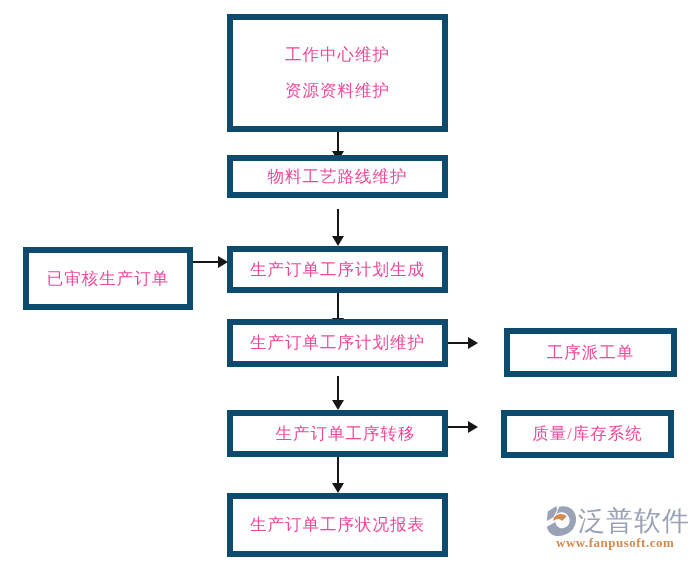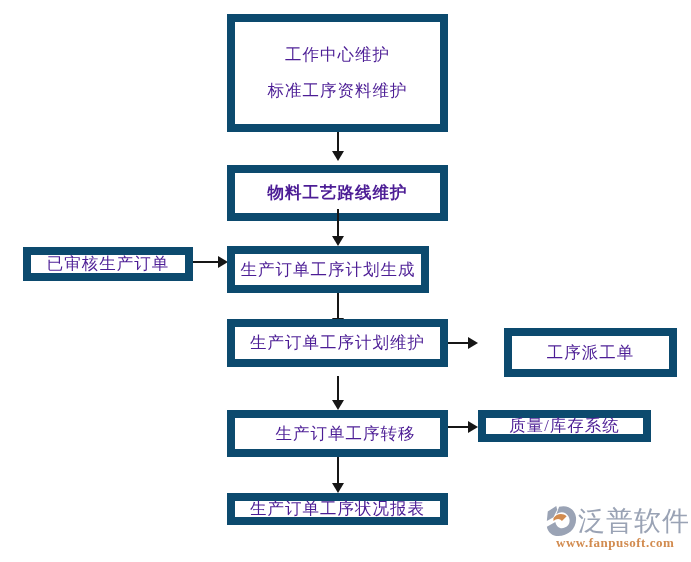--- a/index.html
+++ b/index.html
@@ -10,28 +10,28 @@
   .canvas {
     position: relative;
     width: 691px;
     height: 562px;
     background: #ffffff;
     overflow: hidden;
   }
   .box {
     position: absolute;
     box-sizing: border-box;
-    border: 8px solid #0c4a6e;
+    border: 6px solid #0c4a6e;
     background: #ffffff;
     display: flex;
     flex-direction: column;
     align-items: center;
     justify-content: center;
     text-align: center;
-    color: #4c1d95;
+    color: #ec4899;
     font-size: 16.5px;
     letter-spacing: 1px;
     line-height: 1.2;
   }
   .box .bline { white-space: nowrap; }
   .box.multi .bline { line-height: 36px; }
 
   
   .varrow { position: absolute; width: 12px; }
   .varrow::before {
@@ -90,38 +90,38 @@
     font-family: "Liberation Serif", "DejaVu Serif", serif;
   }
 </style>
 </head>
 <body>
 
 <div class="canvas" style="background: rgb(255, 255, 255);">
 
   <div class="box multi" style="left:227px; top:14px; width:221px; height:118px;">
     <div class="bline">工作中心维护</div>
-    <div class="bline">标准工序资料维护</div>
+    <div class="bline">资源资料维护</div>
   </div>
 
   <div class="varrow" style="left:332px; top:132px; height:29px;"></div>
 
-  <div class="box" style="left:227px; top:165px; width:221px; height:56px;font-weight:bold;">
+  <div class="box" style="left:227px; top:155px; width:221px; height:43px;">
     <div class="bline">物料工艺路线维护</div>
   </div>
 
   <div class="varrow" style="left:332px; top:209px; height:37px;"></div>
 
-  <div class="box" style="left:23px; top:247px; width:170px; height:34px;">
+  <div class="box" style="left:23px; top:247px; width:170px; height:63px;">
     <div class="bline">已审核生产订单</div>
   </div>
 
   <div class="harrow" style="left:193px; top:256px; width:35px;"></div>
 
-  <div class="box" style="left:227px; top:246px; width:202px; height:47px;">
+  <div class="box" style="left:227px; top:246px; width:221px; height:47px;">
     <div class="bline">生产订单工序计划生成</div>
   </div>
 
   <div class="varrow" style="left:332px; top:293px; height:35px;"></div>
 
   <div class="box" style="left:227px; top:319px; width:221px; height:48px;">
     <div class="bline">生产订单工序计划维护</div>
   </div>
 
   <div class="harrow" style="left:448px; top:337px; width:30px;"></div>
@@ -131,27 +131,27 @@
   </div>
 
   <div class="varrow" style="left:332px; top:376px; height:34px;"></div>
 
   <div class="box" style="left:227px; top:410px; width:221px; height:47px;padding-left:16px;">
     <div class="bline">生产订单工序转移</div>
   </div>
 
   <div class="harrow" style="left:448px; top:421px; width:30px;"></div>
 
-  <div class="box" style="left:478px; top:410px; width:173px; height:32px;">
+  <div class="box" style="left:501px; top:410px; width:173px; height:48px;">
     <div class="bline">质量/库存系统</div>
   </div>
 
   <div class="varrow" style="left:332px; top:457px; height:36px;"></div>
 
-  <div class="box" style="left:227px; top:493px; width:221px; height:32px;">
+  <div class="box" style="left:227px; top:493px; width:221px; height:64px;">
     <div class="bline">生产订单工序状况报表</div>
   </div>
 
   <div class="logo">
     <div class="logo-row">
       <svg class="logo-icon" viewBox="0 0 36 36">
         <path d="M13 2 L4 8 L3 18 L10 14 L14 6 Z" fill="#9aa3b5"></path>
         <path d="M16 3 C 26 0 34 7 34 16 C 34 27 25 34 15 34 C 9 34 4 30 3 24 L 12 19 C 13 24 17 27 22 25 C 27 23 29 17 25 12 C 22 8 17 8 13 11 Z" fill="#9aa3b5"></path>
         <path d="M10 15 C 13 10 20 9 24 13 L 19 18 C 17 15 13 15 10 18 Z" fill="#d28b4f"></path>
       </svg>

